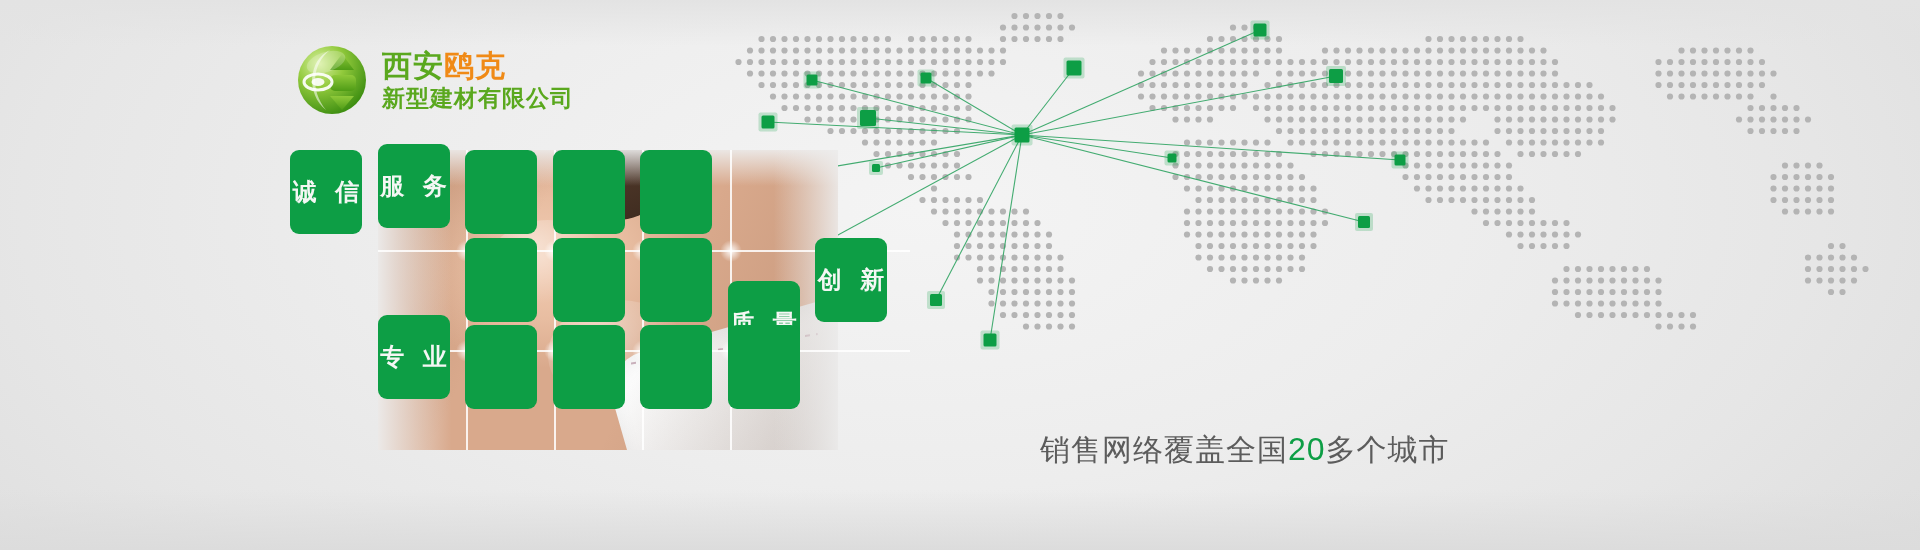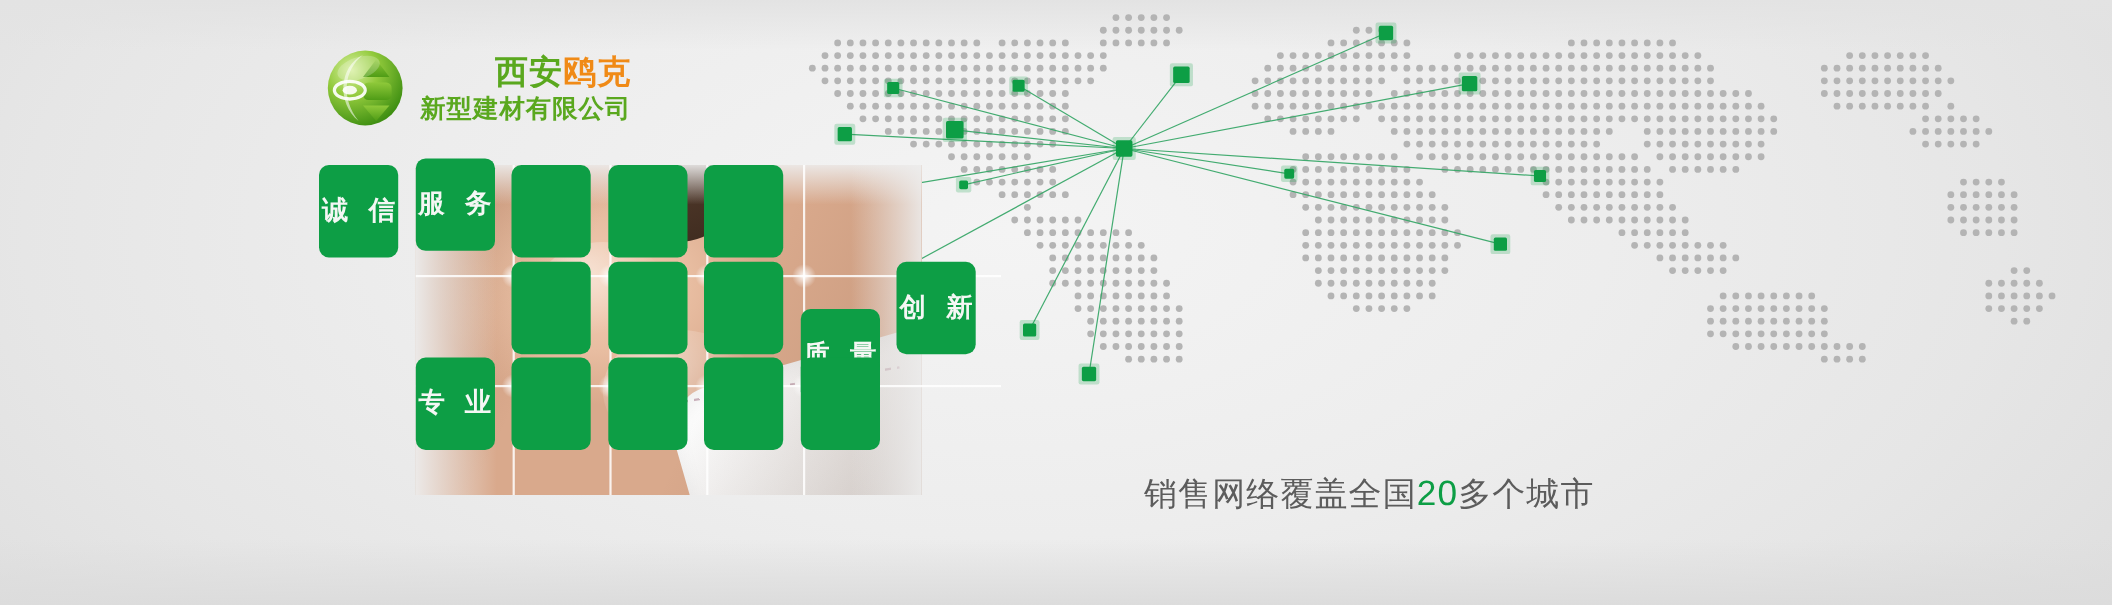--- a/index.html
+++ b/index.html
@@ -16,21 +16,21 @@
   
   .edge-top{position:absolute;left:0;top:0;width:1920px;height:46px;
     background:linear-gradient(to bottom,#e3e3e3 0%,rgba(237,237,237,0) 100%);pointer-events:none;}
   .edge-bot{position:absolute;left:0;bottom:0;width:1920px;height:60px;
     background:linear-gradient(to top,#dcdcdc 0%,rgba(237,237,237,0) 100%);pointer-events:none;}
 
   
   .logo-wrap{position:absolute;left:296px;top:44px;display:flex;align-items:center;gap:14px;}
   .logo-mark{position:relative;width:72px;height:72px;flex:0 0 72px;}
   .logo-mark svg{display:block;width:72px;height:72px;}
-  .logo-text{display:flex;flex-direction:column;justify-content:center;line-height:1;align-items:flex-end;}
+  .logo-text{display:flex;flex-direction:column;justify-content:center;line-height:1;}
   .logo-l1{font-size:30px;font-weight:bold;letter-spacing:1px;white-space:nowrap;
            color:#5aa81e;margin-bottom:6px;}
   .logo-l1 .hl{color:#f08a16;}
   .logo-l2{font-size:23px;font-weight:bold;letter-spacing:1px;white-space:nowrap;color:#5aa81e;}
 
   
   .map{position:absolute;left:700px;top:10px;width:1220px;height:360px;}
   .map svg{display:block;width:1220px;height:360px;}
 
   
@@ -1244,21 +1244,21 @@
       <div class="tile blank" style="left: 640px; top: 150px;"></div>
       <div class="tile blank" style="left: 465px; top: 237.5px;"></div>
       <div class="tile blank" style="left: 552.5px; top: 237.5px;"></div>
       <div class="tile blank" style="left: 640px; top: 237.5px;"></div>
       <div class="tile" style="left: 727.5px; top: 237.5px; margin-top: 43px;">
         <span>质 量</span>
       </div>
       <div class="tile" style="left: 815px; top: 237.5px;">
         <span>创 新</span>
       </div>
-      <div class="tile" style="left: 377.5px; top: 325px; font-family: Liberation Serif, serif;">
+      <div class="tile" style="left: 377.5px; top: 315px;">
         <span>专 业</span>
       </div>
       <div class="tile blank" style="left: 465px; top: 325px;"></div>
       <div class="tile blank" style="left: 552.5px; top: 325px;"></div>
       <div class="tile blank" style="left: 640px; top: 325px;"></div>
       <div class="tile blank" style="left: 727.5px; top: 325px;"></div>
     </div>
 
   <div class="logo-wrap">
     <div class="logo-mark">

